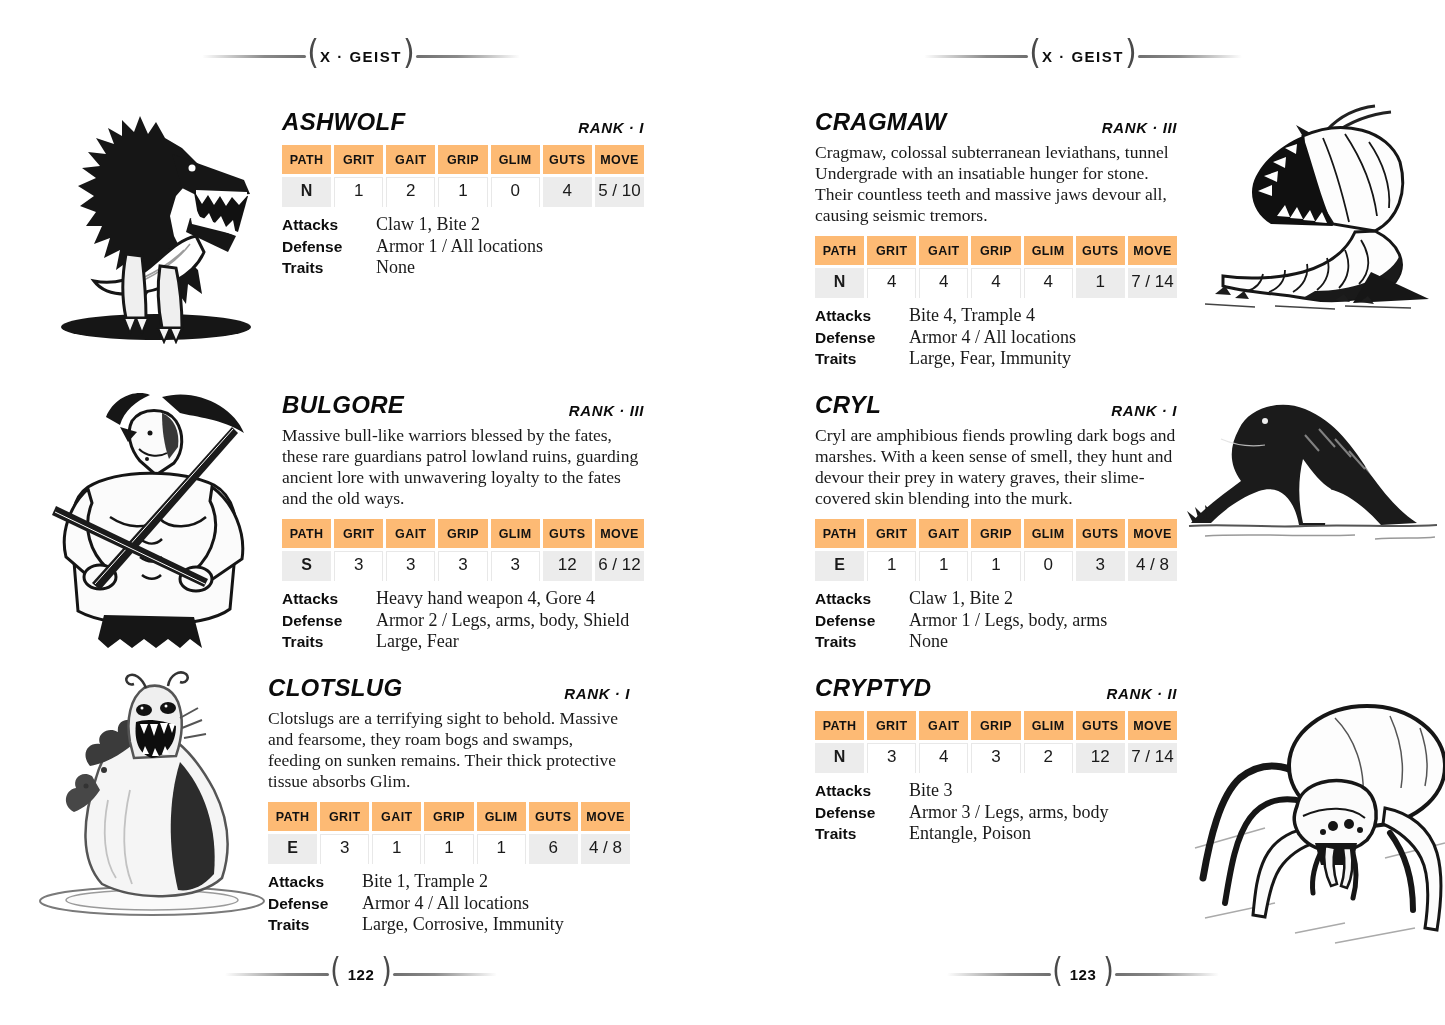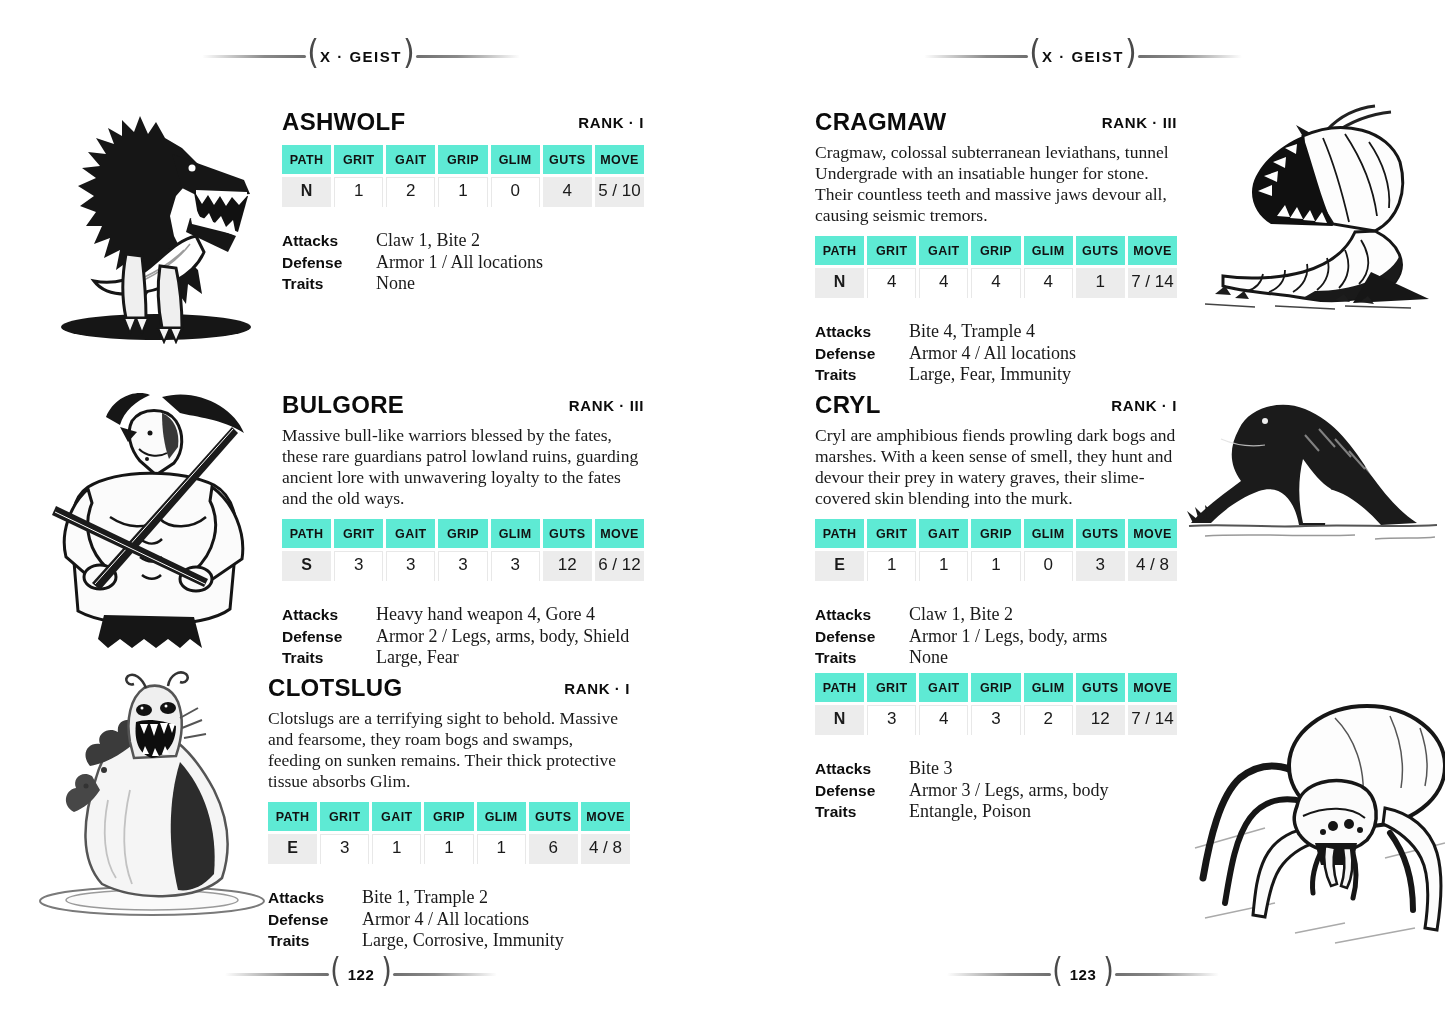--- a/index.html
+++ b/index.html
@@ -28,38 +28,38 @@
   
   .content { position:absolute; top:104px; }
   .page-left  .content { left:44px; }
   .page-right .content { left:93px; }
   .creature { display:flex; height:283px; align-items:flex-start; }
   .creature .illu { flex:0 0 auto; }
   .page-left  .creature .illu { width:238px; }
   .page-right .creature .illu { margin-left:8px; }
   .creature .txt { width:362px; flex:0 0 auto; }
 
-  .title-row { display:flex; justify-content:space-between; align-items:center; margin:4px 0 6px; }
+  .title-row { display:flex; justify-content:space-between; align-items:flex-end; margin:4px 0 6px;font-style:italic; }
   .cname { font-family:"Liberation Sans", sans-serif; font-weight:900; font-size:24px;
            letter-spacing:.3px; margin:0; color:#0b0b0b; }
   .crank { font-family:"Liberation Sans", sans-serif; font-weight:900; font-size:15px;
            letter-spacing:.6px; color:#0b0b0b; }
   .desc { font-size:17.5px; line-height:1.2; margin:0 0 7px; color:#191919; }
 
   table.stats { border-collapse:separate; border-spacing:3px; table-layout:fixed;
                 width:calc(100% + 6px); margin:0 -3px; }
-  table.stats th { background:#5eead4; font-family:"Liberation Sans", sans-serif; font-size:12.5px;
+  table.stats th { background:#fdba74; font-family:"Liberation Sans", sans-serif; font-size:12.5px;
                    font-weight:700; letter-spacing:.4px; color:#111; padding:8px 0 7px; text-align:center; }
   table.stats td { background:#ffffff; border:1px solid #e8e8e8; border-bottom:none;
                    font-family:"Liberation Sans", sans-serif; font-size:17px; font-weight:500;
                    color:#1a1a1a; text-align:center; padding:3px 0 6px; }
   table.stats td.shade { background:#ececec; border-color:#ececec; }
   table.stats td.pathv { font-weight:900; font-size:16px; }
 
-  .details { margin-top:20px; }
+  .details { margin-top:4px; }
   .drow { display:flex; line-height:21.5px; }
   .dlabel { width:94px; flex:0 0 auto; font-family:"Liberation Sans", sans-serif;
             font-weight:900; font-size:15.5px; color:#0d0d0d; }
   .dval { font-size:18px; color:#191919; }
 
   .illu svg { display:block; }
   .illu.shift-left { margin-left:-14px; }
   .illu.pad-top { margin-top:8px; }
   .ink { fill:#161616; }
 </style>
@@ -419,20 +419,24 @@
           <path d="M36,44 C50,50 66,52 80,50" stroke="#ddd" stroke-width="1.2" fill="none" opacity=".8"></path>
           <path d="M118,64 C128,78 136,88 146,94 L141,128 L118,128 C113,106 113,84 118,64 Z" fill="#fff"></path>
           <path d="M120,40 L134,56 M134,34 L150,52 M150,44 L166,62 M164,56 L180,74 M180,72 L196,90 M196,88 L210,104" stroke="#fff" stroke-width="2" opacity=".45" fill="none"></path>
           <path d="M8,128 L2,116 L12,124 Z M14,126 L10,112 L20,122 Z M22,124 L20,110 L30,120 Z" fill="#1b1b1b"></path>
         </svg>
       </div>
     </section>
 
     <section class="creature">
       <div class="txt">
+        <div class="title-row">
+          <h2 class="cname">CRYPTYD</h2>
+          <span class="crank">RANK · II</span>
+        </div>
         <table class="stats">
           <tbody>
               <tr>
             <th>PATH</th>
             <th>GRIT</th>
             <th>GAIT</th>
             <th>GRIP</th>
             <th>GLIM</th>
             <th>GUTS</th>
             <th>MOVE</th>

